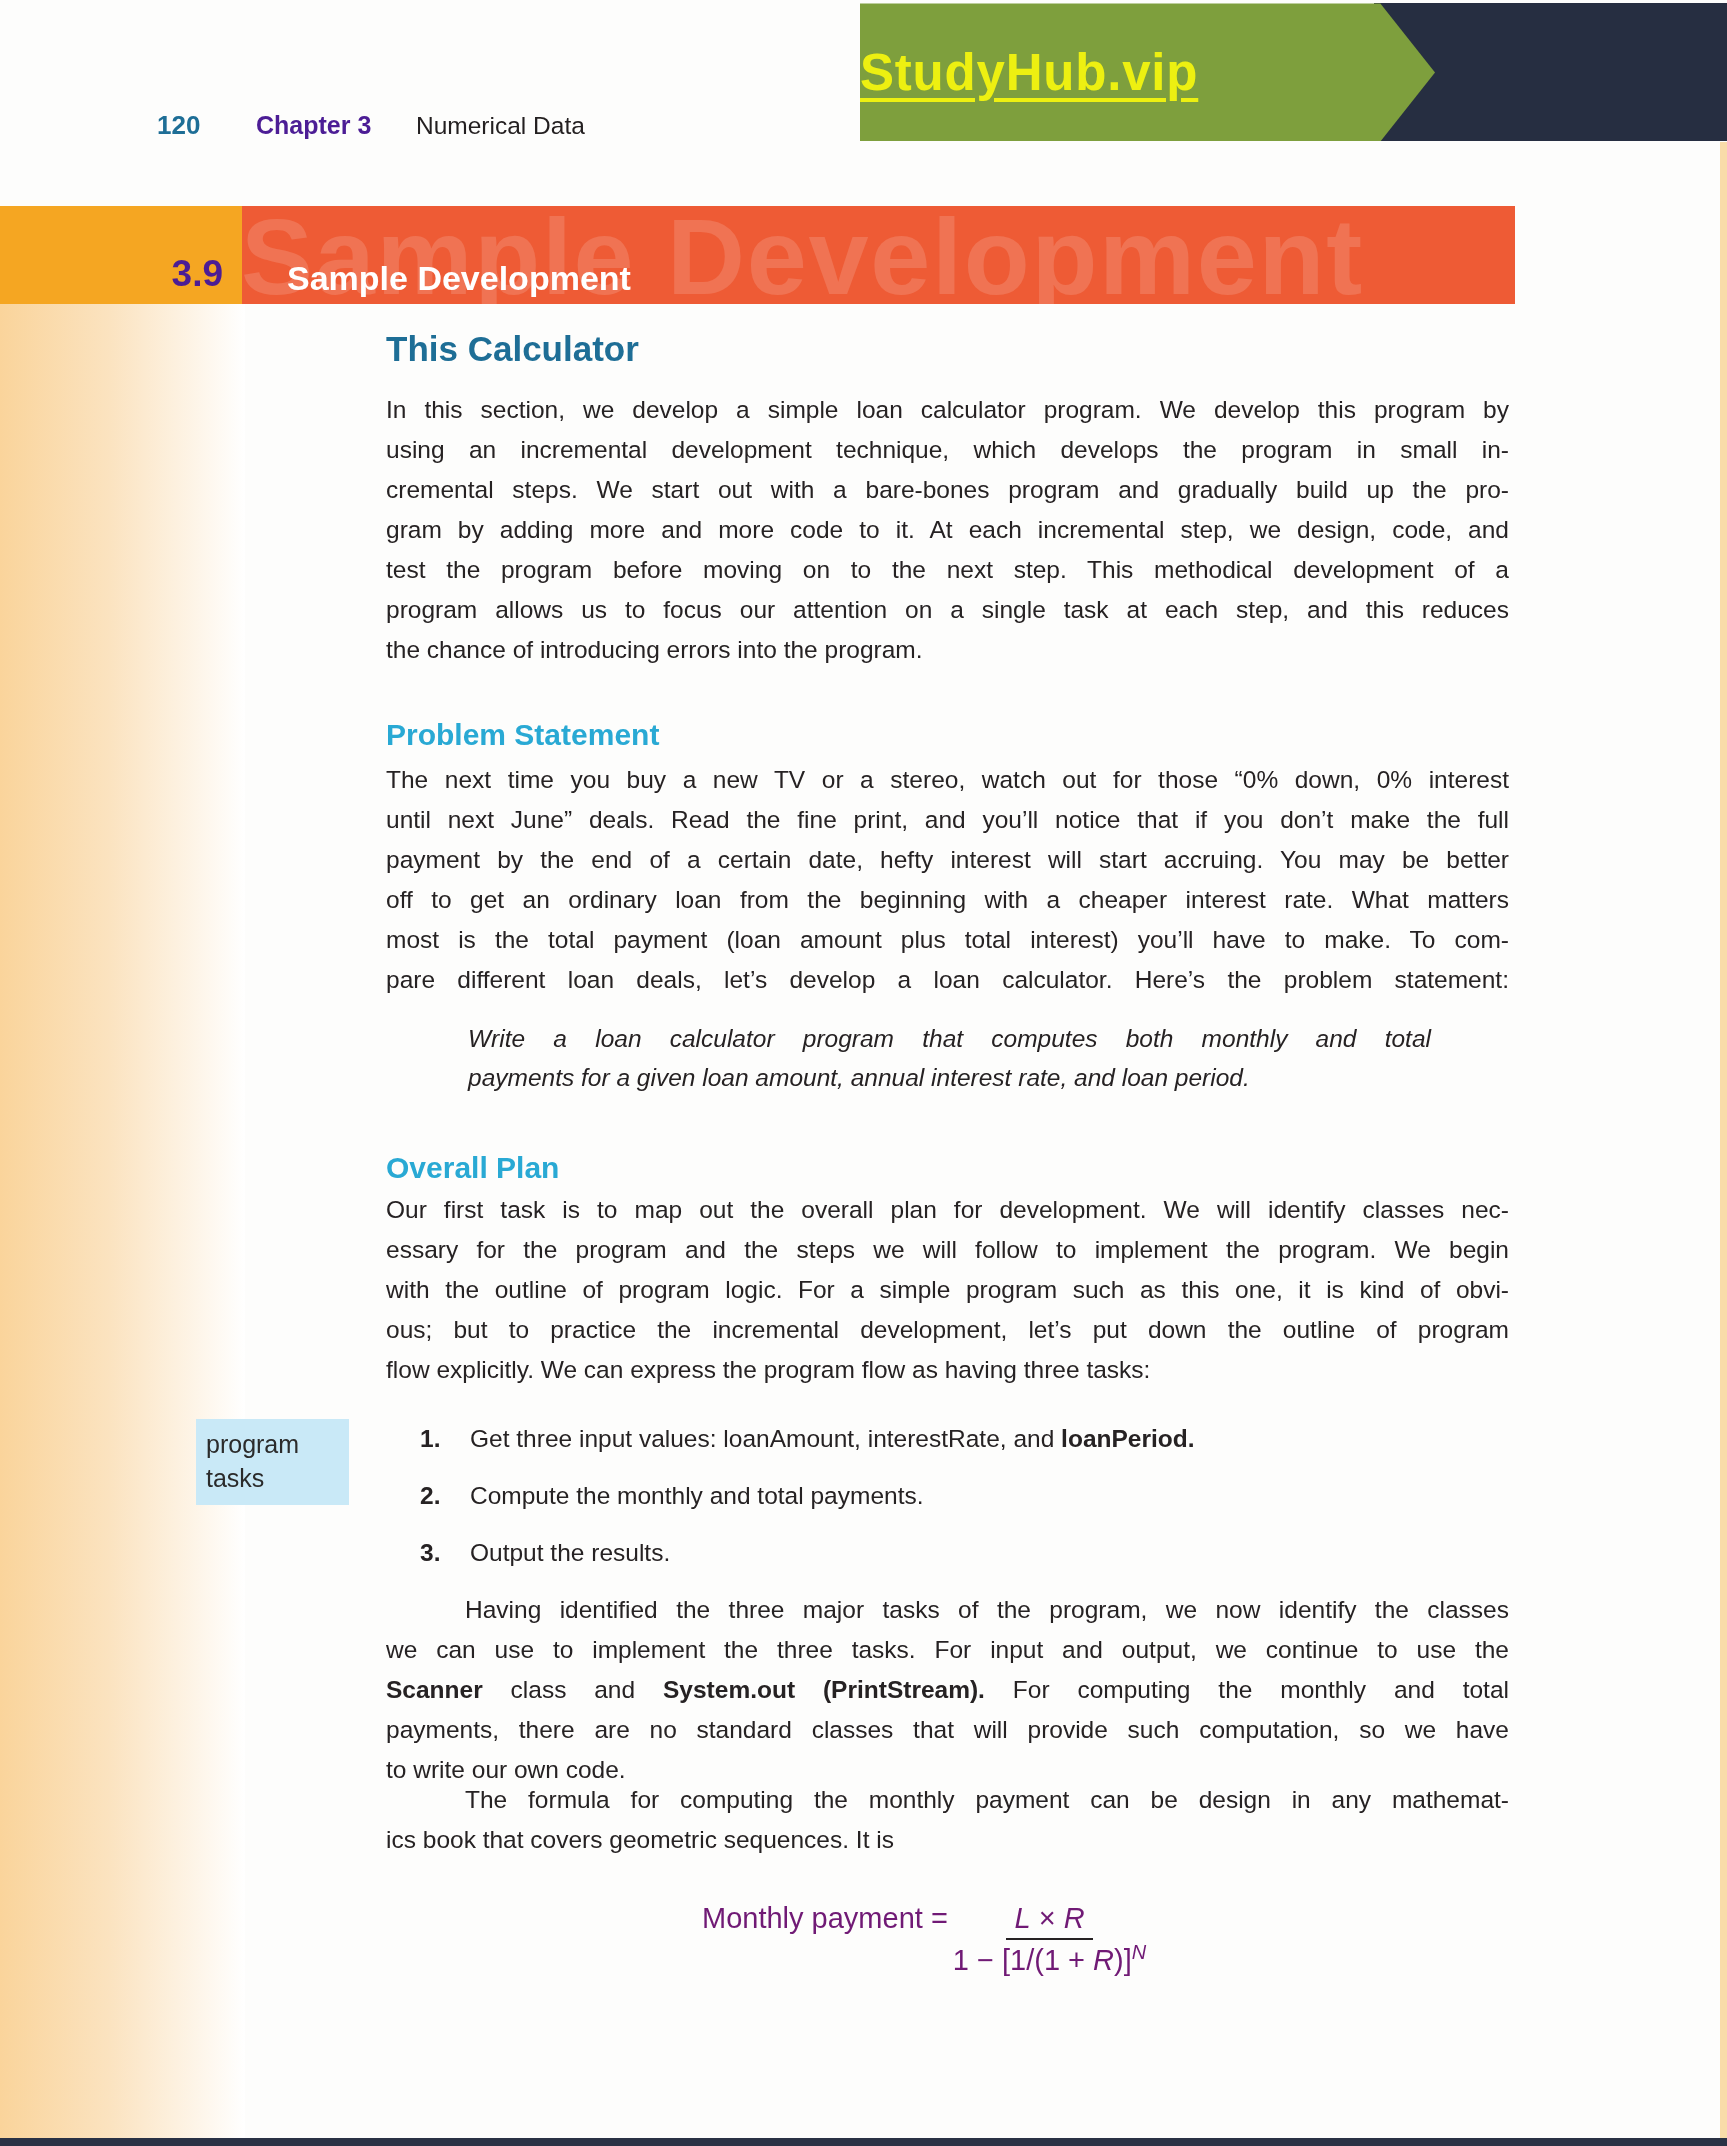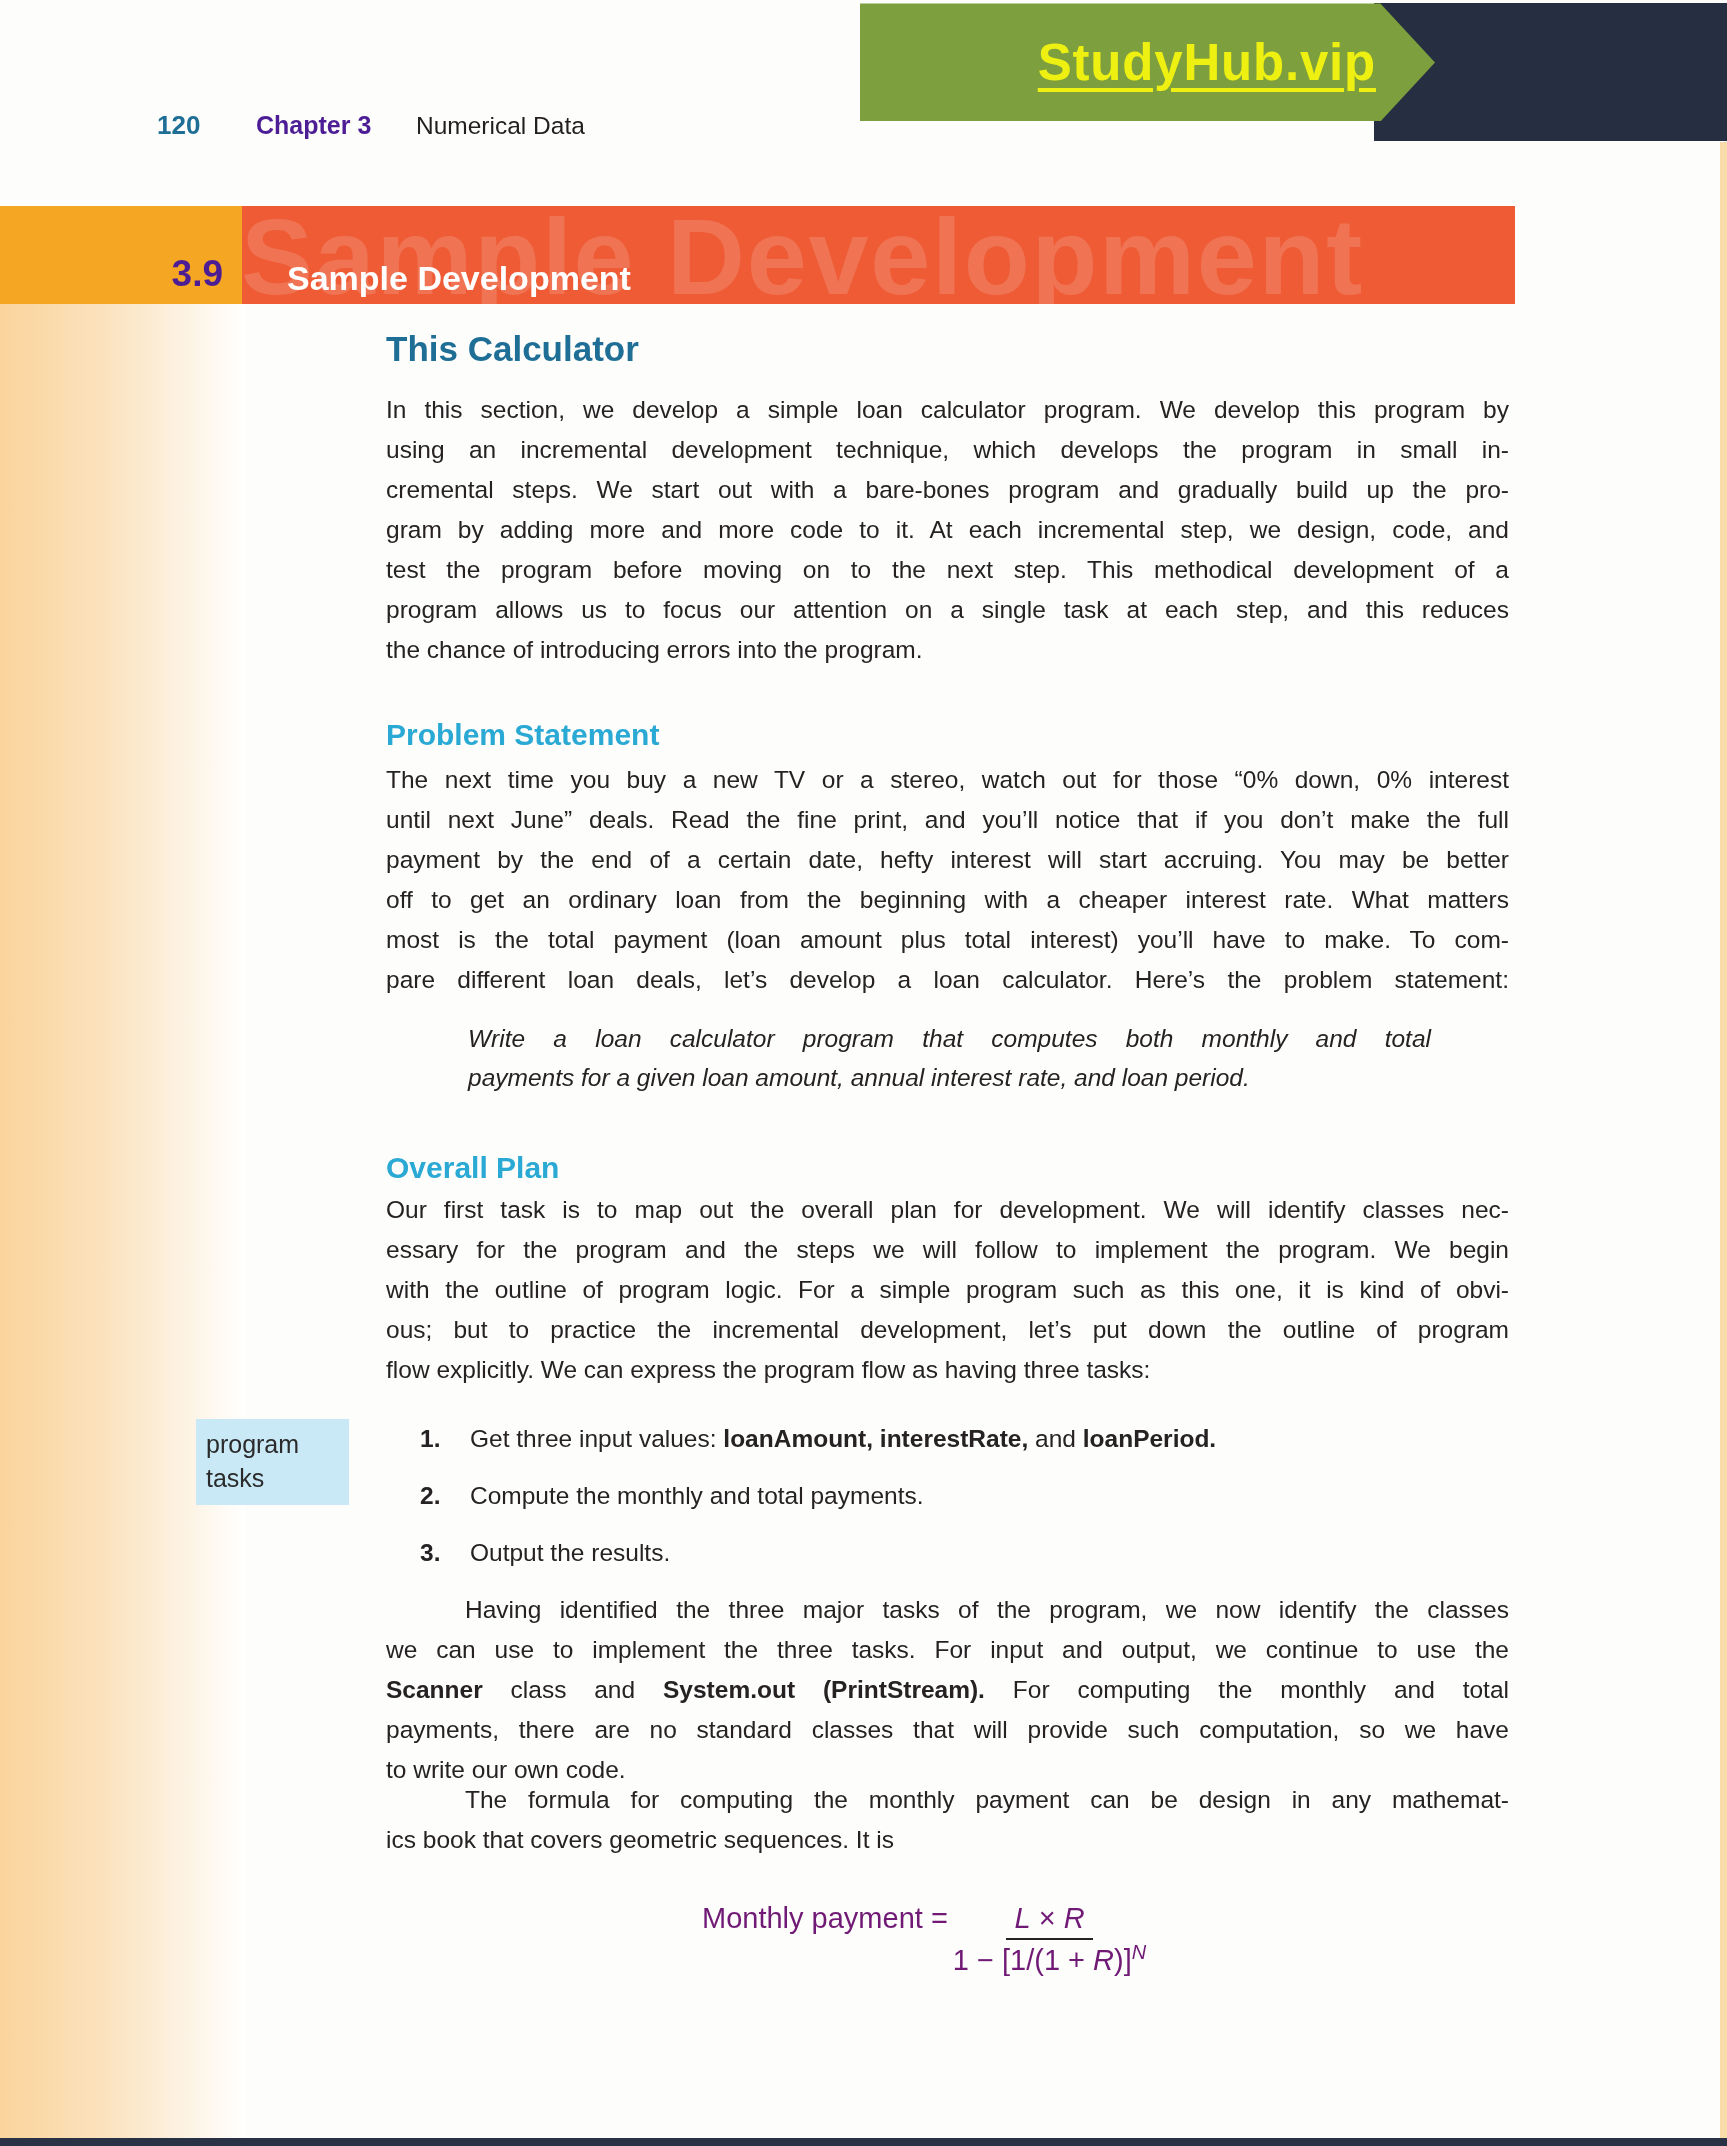--- a/index.html
+++ b/index.html
@@ -10,23 +10,23 @@
   }
   
   .runhead{position:absolute; top:110px; left:0; width:100%; height:34px;}
   .folio{position:absolute; left:157px; top:0; font-size:26px; font-weight:700; color:#1e6e96;}
   .chapnum{position:absolute; left:256px; top:0.8px; font-size:25px; font-weight:700; color:#4c1d95;}
   .chaptitle{position:absolute; left:416px; top:1.7px; font-size:24.5px; color:#231f20;}
   
   .promo{position:absolute; top:3.4px; left:860px; width:867px; height:138px;}
   .promo-navy{position:absolute; left:514px; top:0; width:353px; height:138px; background:#262e41;}
   .promo-green{
-    position:absolute; left:0; top:0; width:575px; height:118px; background:#7e9f3d;
+    position:absolute; left:0; top:0; width:575px; height:138px; background:#7e9f3d;
     clip-path:polygon(0 0, 90.5% 0, 100% 50%, 90.5% 100%, 0 100%);
-    display:flex; align-items:center; justify-content:flex-end;
+    display:flex; align-items:center; justify-content:flex-start;
   }
   .promo-site{
     font-size:51px; font-weight:700; color:#edf011; margin-right:59px;
     text-decoration:underline; text-decoration-thickness:4.2px; text-underline-offset:7.6px;
     letter-spacing:0.8px;
   }
   
   .secbar{position:absolute; top:206px; left:0; width:1515px; height:98px; background:#ee5b35; overflow:hidden;}
   .secbar-yellow{position:absolute; left:0; top:0; width:242px; height:98px; background:#f5a622;}
   .ghost-title{
@@ -135,21 +135,21 @@
         <div class="pline"><span>Our first task is to map out the overall plan for development. We will identify classes nec-</span></div>
         <div class="pline"><span>essary for the program and the steps we will follow to implement the program. We begin</span></div>
         <div class="pline"><span>with the outline of program logic. For a simple program such as this one, it is kind of obvi-</span></div>
         <div class="pline"><span>ous; but to practice the incremental development, let’s put down the outline of  program</span></div>
         <div class="pline last"><span>flow explicitly. We can express the program flow as having three tasks:</span></div>
       </div>
 
     <div class="tasklist" style="top:1419px">
         <div class="task-row">
           <span class="task-num">1.</span>
-          <span><span>Get three input values: </span><span style="font-weight: 700;">loanAmount, interestRate,</span><span> and </span><span style="font-weight: 700;">loanPeriod.</span></span>
+          <span><span>Get three input values: </span><span style="font-weight: 400;">loanAmount, interestRate,</span><span> and </span><span style="font-weight: 700;">loanPeriod.</span></span>
         </div>
         <div class="task-row">
           <span class="task-num">2.</span>
           <span><span>Compute the monthly and total payments.</span></span>
         </div>
         <div class="task-row">
           <span class="task-num">3.</span>
           <span><span>Output the results.</span></span>
         </div>
       </div>

